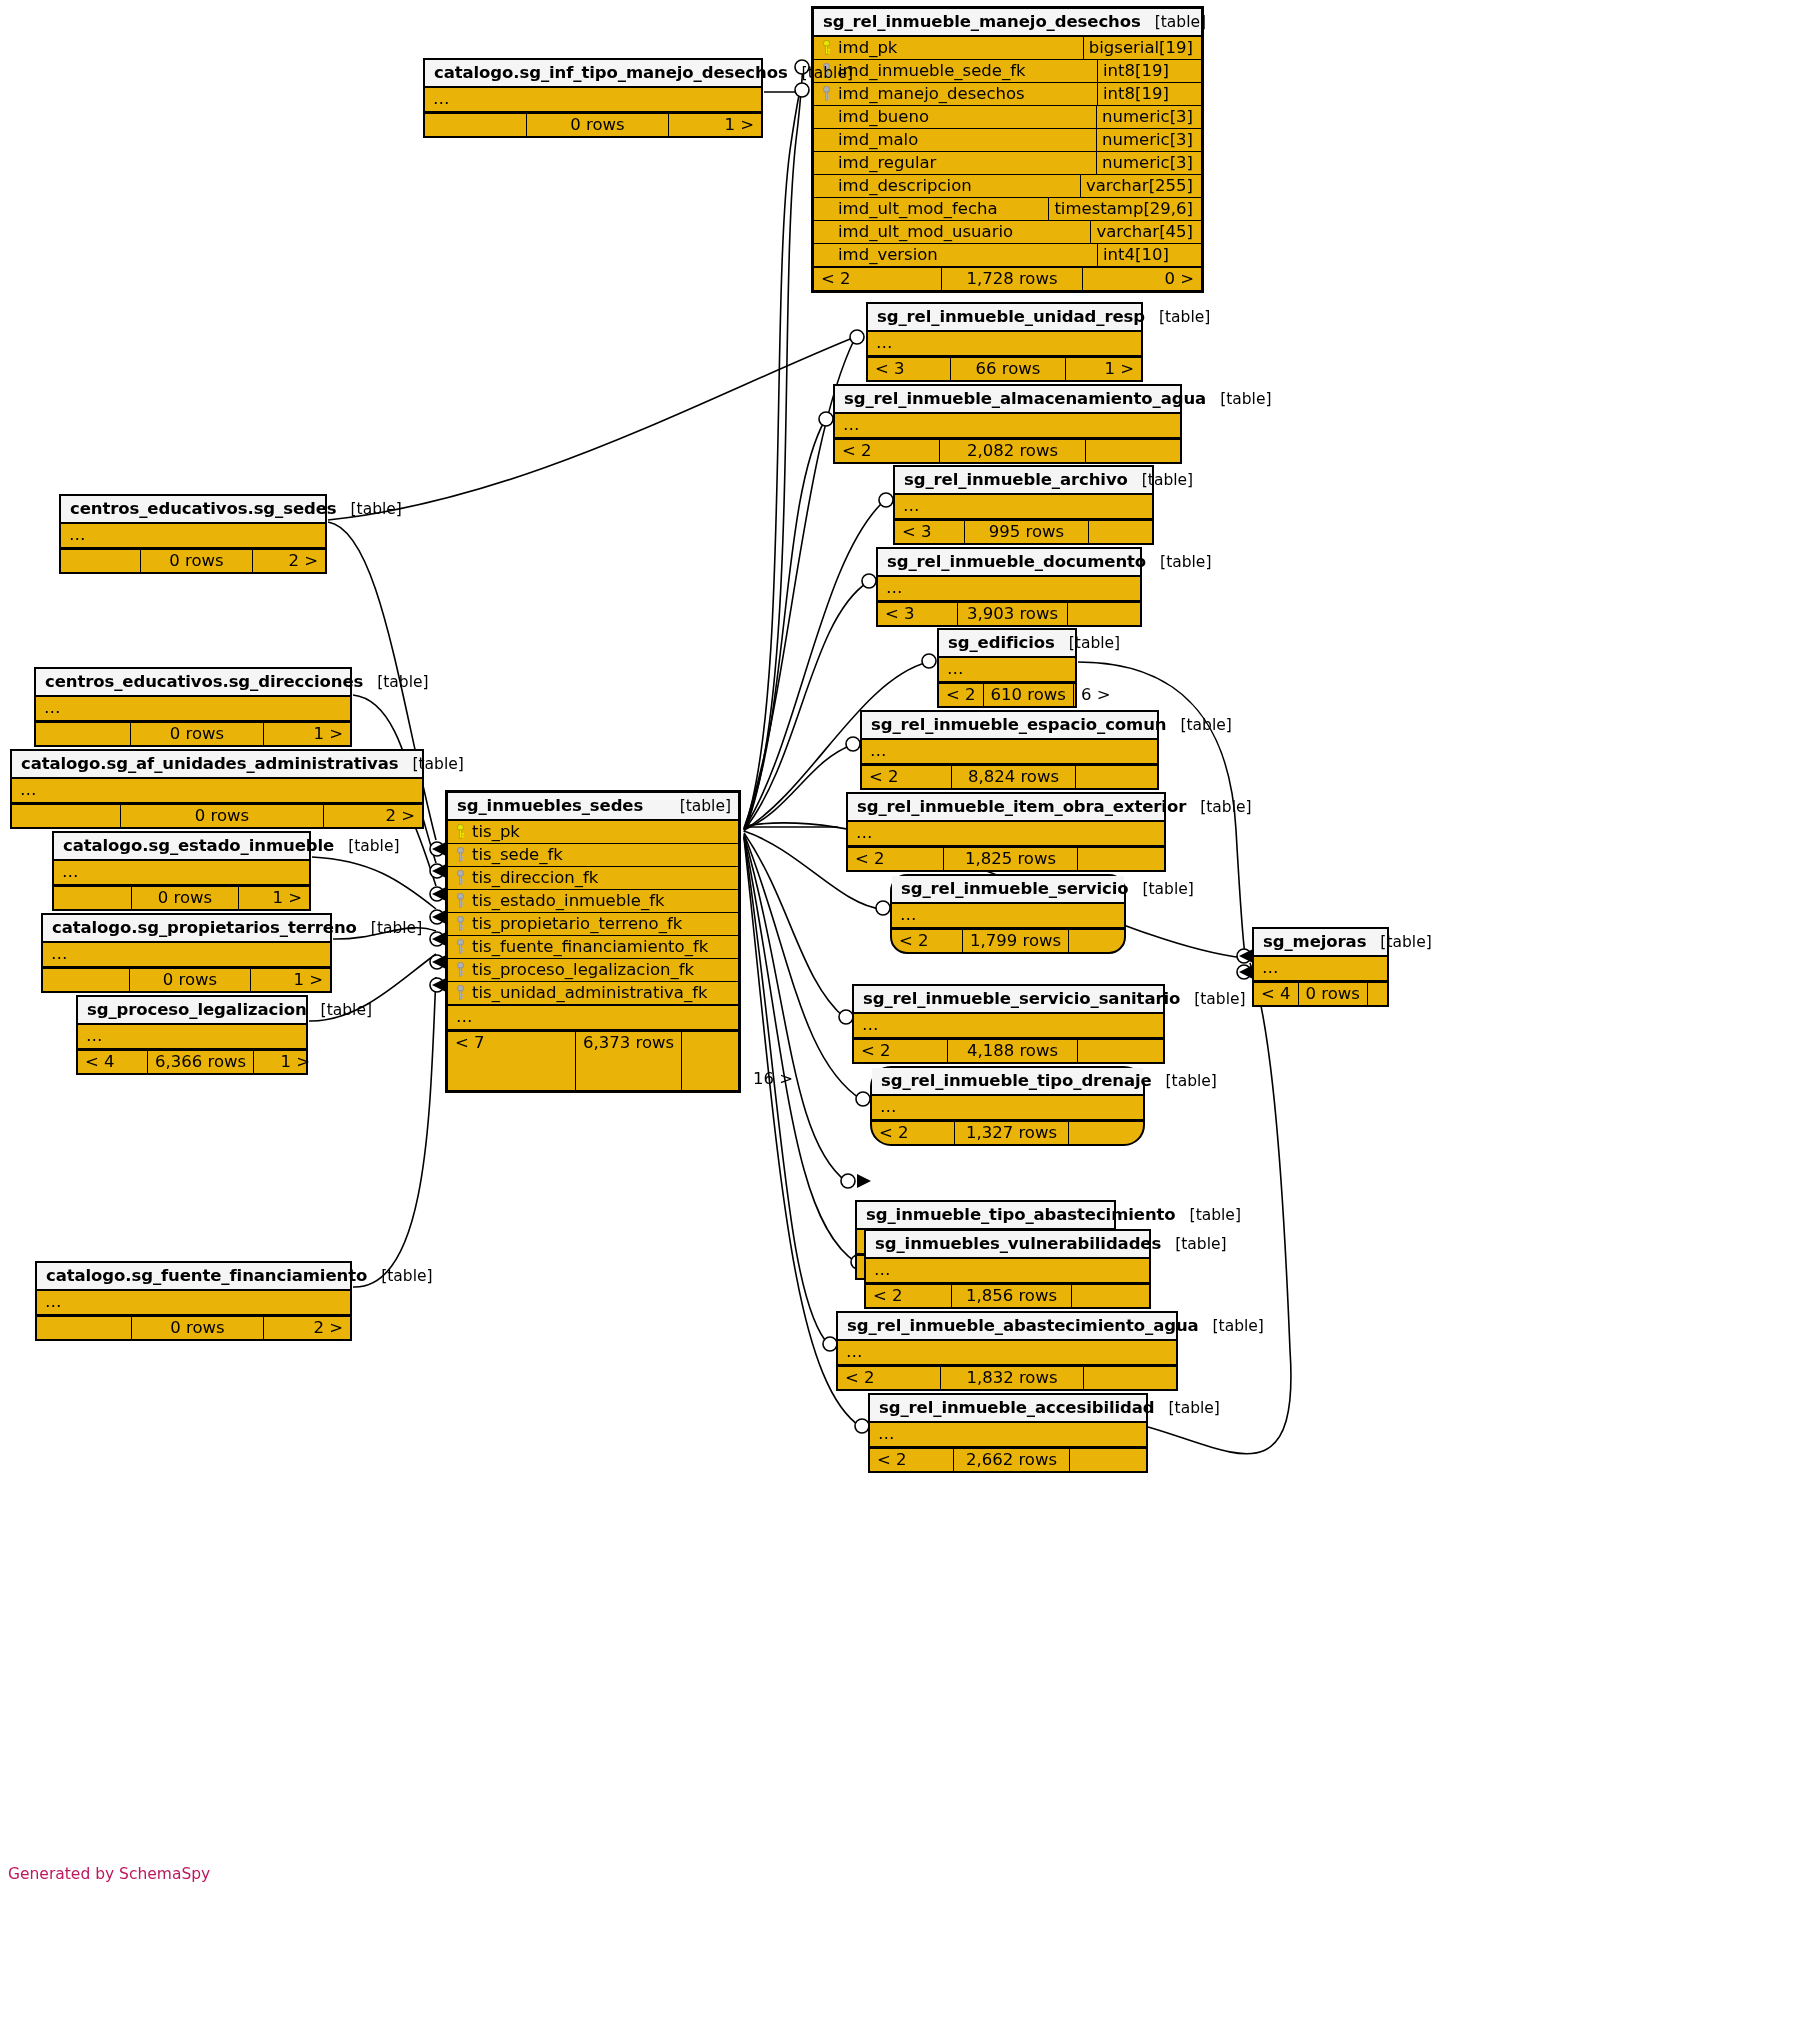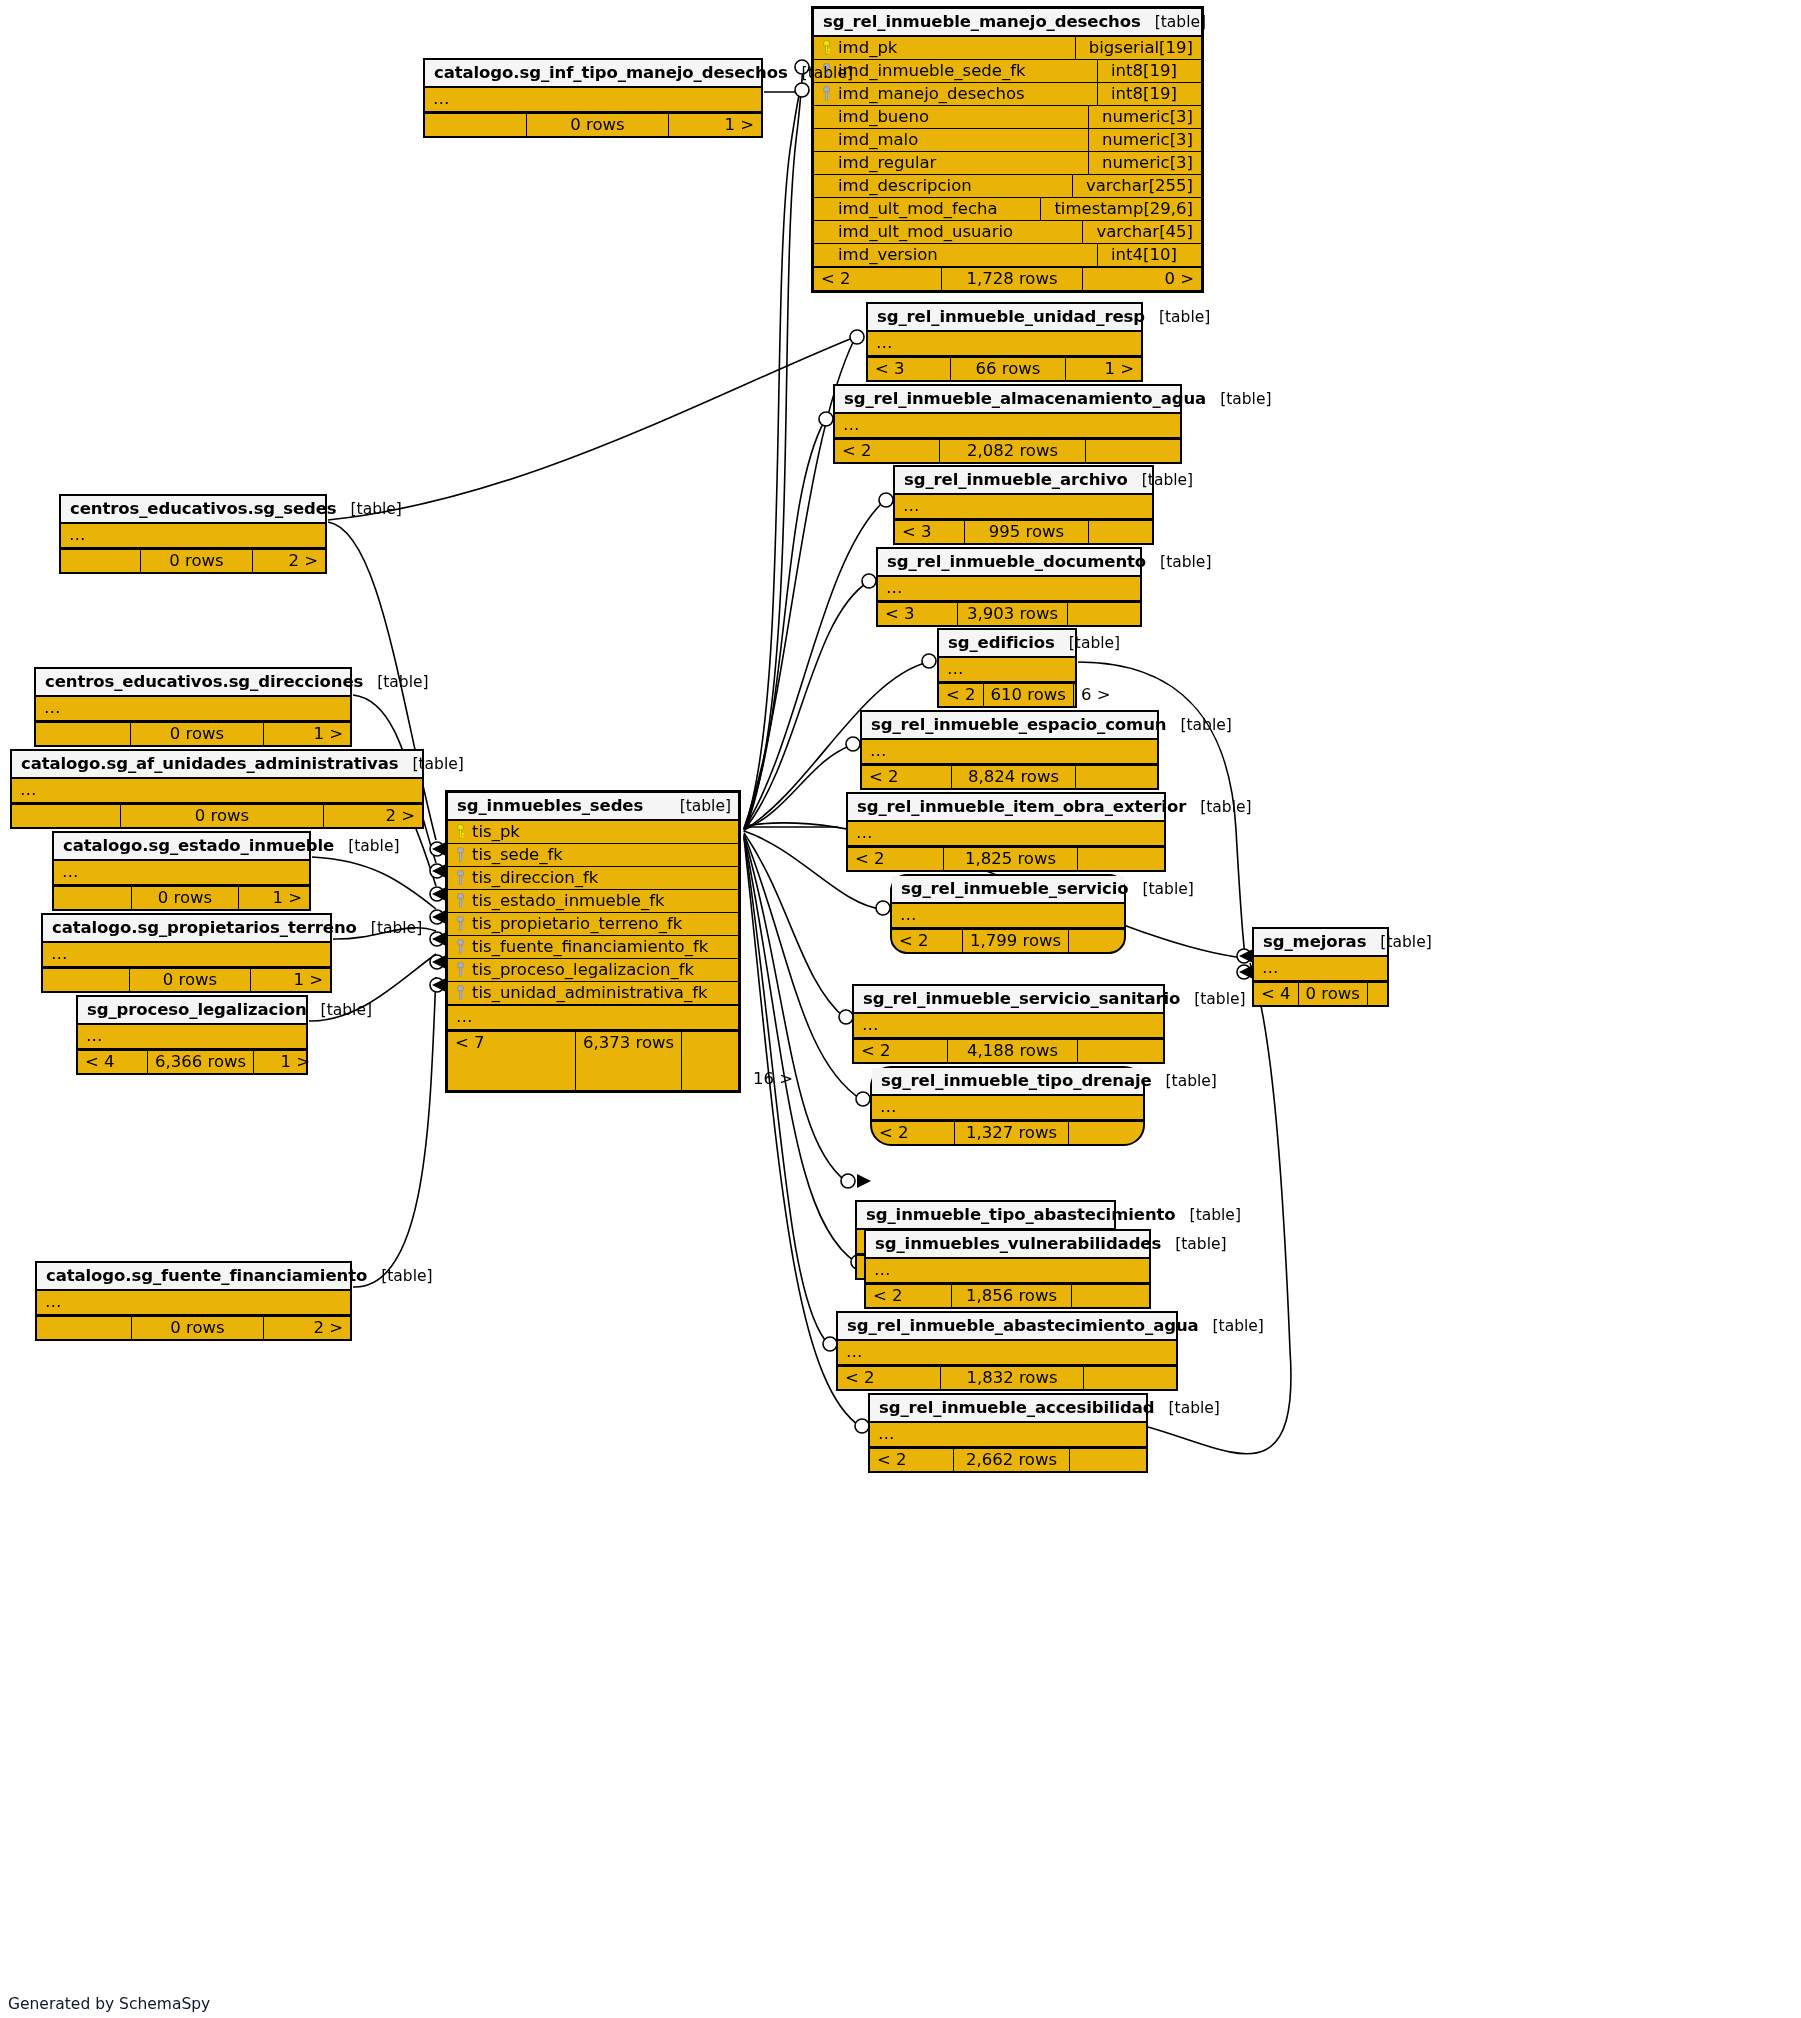--- a/index.html
+++ b/index.html
@@ -66,21 +66,21 @@
     flex: 1 1 auto;
     padding: 1px 6px 2px 8px;
     display: flex;
     align-items: center;
     gap: 7px;
     overflow: hidden;
   }
   .col-type {
     flex: 0 0 auto;
     border-left: 1.5px solid #000000;
-    padding: 1px 8px 2px 13px;
+    padding: 1px 8px 2px 5px;
     min-width: 104px;
     box-sizing: border-box;
   }
   .ellipsis-row {
     padding: 1px 6px 3px 8px;
     border-bottom: 2px solid #000000;
     min-height: 21px;
     box-sizing: border-box;
     letter-spacing: 1px;
     color: #000;
@@ -101,23 +101,23 @@
     display: inline-block;
     width: 9px;
     height: 15px;
     flex: 0 0 auto;
     position: relative;
   }
   .key svg { display: block; }
   .footer-note {
     position: absolute;
     left: 8px;
-    top: 1995px;
+    top: 1865px;
     font-size: 15.5px;
-    color: #0f172a;
+    color: #be185d;
   }
 </style>
 </head>
 <body>
 
 <div id="canvas">
 
   <svg id="edges" viewBox="0 0 1801 2018" xmlns="http://www.w3.org/2000/svg">
     <g fill="none" stroke="#000000" stroke-width="1.6">
 

